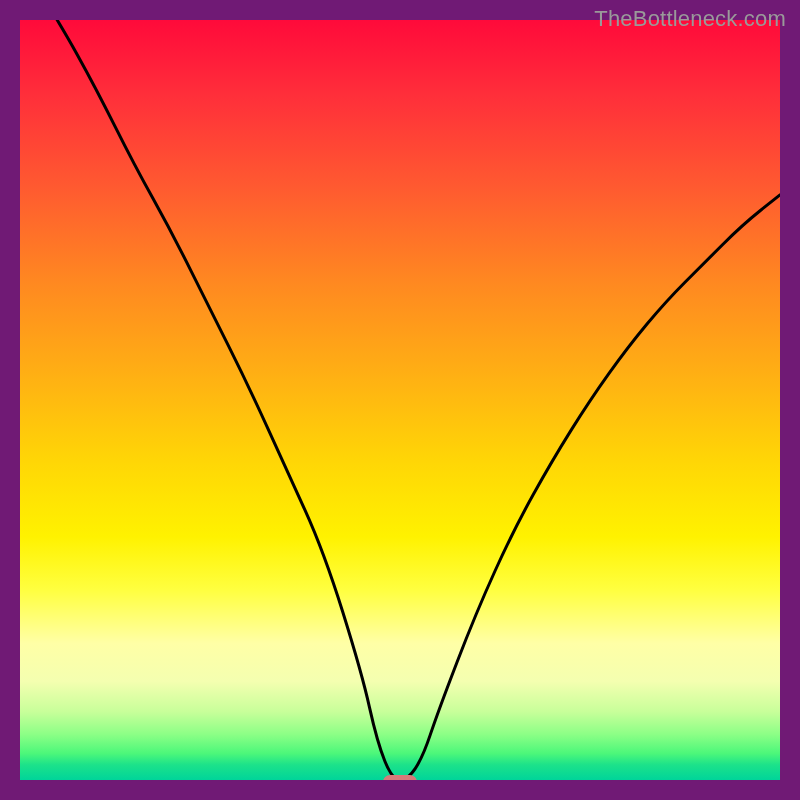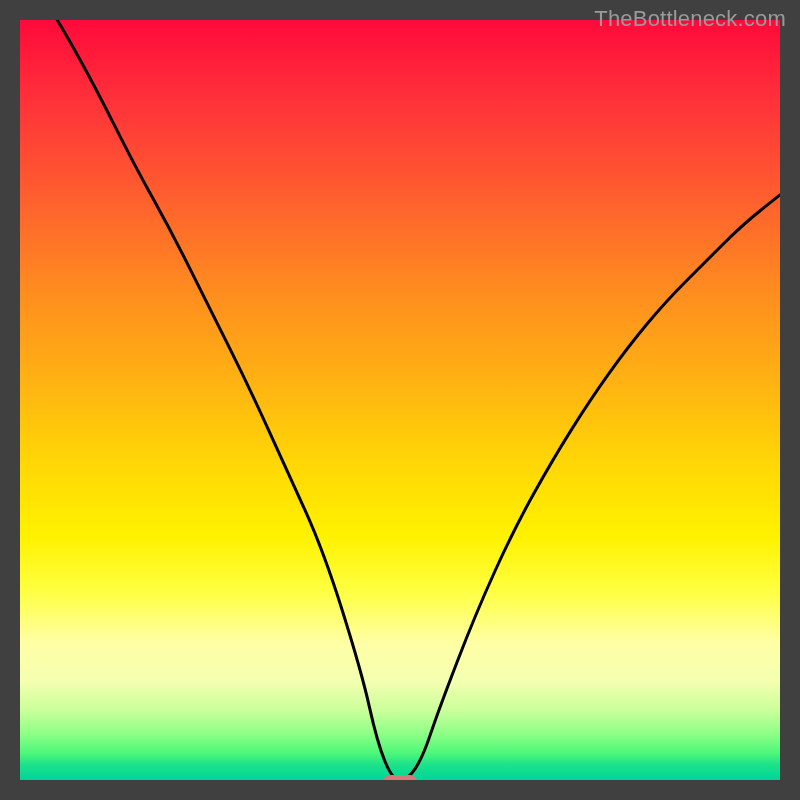--- a/index.html
+++ b/index.html
@@ -8,21 +8,21 @@
     width: 800px;
     height: 800px;
     background: #000;
     font-family: Arial, Helvetica, sans-serif;
     overflow: hidden;
   }
   .frame {
     position: relative;
     width: 800px;
     height: 800px;
-    background: #404040;
+    background: #701a75;
   }
   .plot-area {
     position: absolute;
     left: 20px;
     top: 20px;
     width: 760px;
     height: 760px;
     overflow: hidden;
   }
   .gradient-bg {

